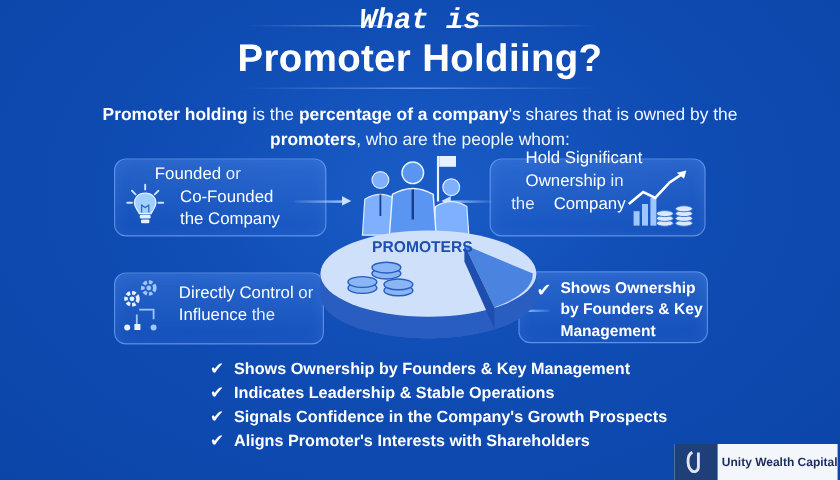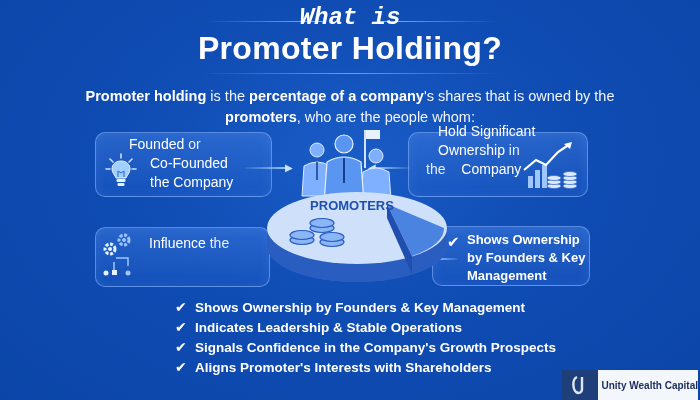--- a/index.html
+++ b/index.html
@@ -132,20 +132,21 @@
     <circle cx="10" cy="17" r="5" fill="none" stroke="#e6f2ff" stroke-width="3" stroke-dasharray="3 1.6"></circle>
     <circle cx="10" cy="17" r="2" fill="#e6f2ff"></circle>
     <polyline points="16,26 28,26 28,34" fill="none" stroke="#9fc6ff" stroke-width="1.5"></polyline>
     <polyline points="14,30 14,40" fill="none" stroke="#9fc6ff" stroke-width="1.5"></polyline>
     <circle cx="6" cy="41" r="2.5" fill="#e6f2ff"></circle>
     <rect x="12" y="38" width="5" height="5" fill="#e6f2ff"></rect>
     <circle cx="28" cy="41" r="2.5" fill="#9fc6ff"></circle>
   </svg>
 </div>
 <div class="abs card-text" style="left:137px;top:234px;">
+  <div><b>Directly Control</b><span class="lt"> or</span></div>
   <div><b>Influence</b><span class="lt"> the</span></div>
 </div>
 
 <div class="abs card" style="left:432px;top:226px;width:158px;height:60px;"></div>
 <div class="abs" style="left:447px;top:233px;font-size:15px;font-weight:bold;color:#fff;">✔</div>
 <div class="abs card-text" style="left:467px;top:231px;font-size:13px;line-height:18px;font-weight:bold;">
   <div>Shows Ownership</div>
   <div>by Founders &amp; Key</div>
   <div>Management</div>
 </div>

